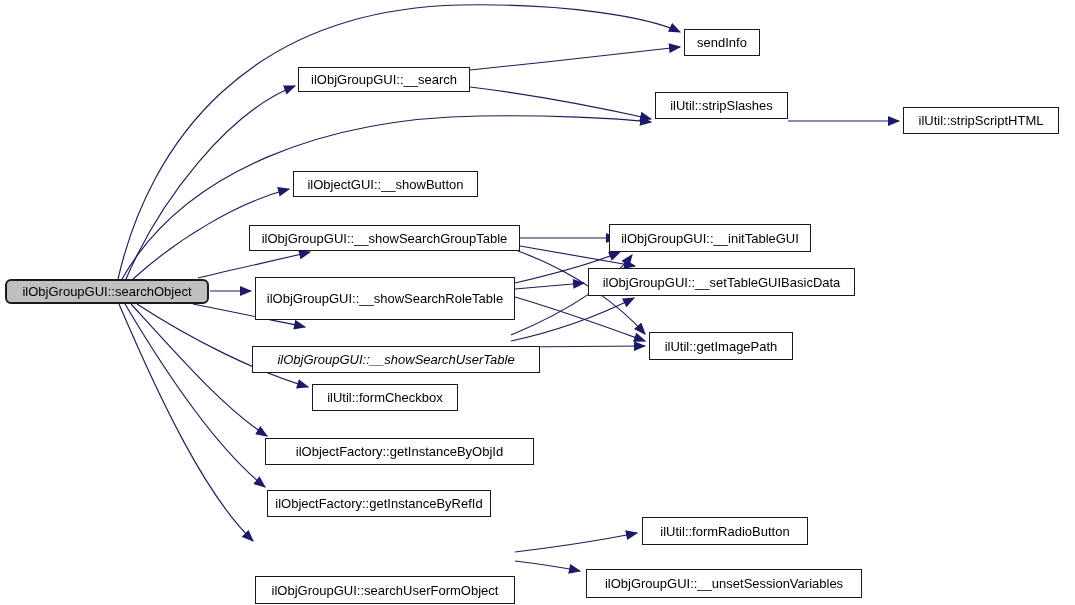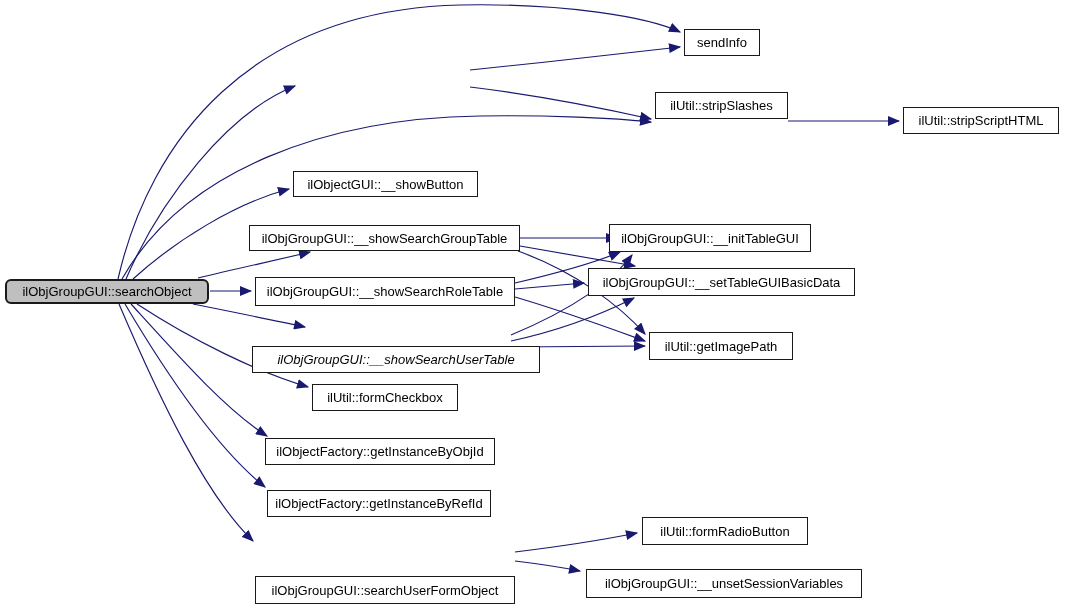--- a/index.html
+++ b/index.html
@@ -76,44 +76,45 @@
       <path d="M515,297 C566,312 612,329 645,341" class="edge" marker-end="url(#arrow)"></path>
       <path d="M511,335 C576,308 614,279 632,255" class="edge" marker-end="url(#arrow)"></path>
       <path d="M511,341 C562,330 602,314 634,298" class="edge" marker-end="url(#arrow)"></path>
       <path d="M511,347 L645,346" class="edge" marker-end="url(#arrow)"></path>
       <path d="M515,552 C556,547 602,540 637,533" class="edge" marker-end="url(#arrow)"></path>
       <path d="M515,561 C540,564 560,567 580,571" class="edge" marker-end="url(#arrow)"></path>
     </svg>
 
   <div class="node highlighted" style="left:5px;top:279px;width:204px;height:25px;">ilObjGroupGUI::searchObject</div>
 
+  <div class="node" style="left:298px;top:67px;width:172px;height:25px;">ilObjGroupGUI::__search</div>
 
   <div class="node" style="left:684px;top:29px;width:76px;height:27px;">sendInfo</div>
 
   <div class="node" style="left:655px;top:92px;width:133px;height:27px;">ilUtil::stripSlashes</div>
 
   <div class="node" style="left:903px;top:107px;width:156px;height:27px;">ilUtil::stripScriptHTML</div>
 
   <div class="node" style="left:293px;top:171px;width:185px;height:26px;">ilObjectGUI::__showButton</div>
 
   <div class="node" style="left:249px;top:225px;width:271px;height:26px;">ilObjGroupGUI::__showSearchGroupTable</div>
 
   <div class="node" style="left:609px;top:224px;width:202px;height:28px;">ilObjGroupGUI::__initTableGUI</div>
 
-  <div class="node" style="left:255px;top:277px;width:260px;height:29px;text-align:center;">ilObjGroupGUI::__showSearchRoleTable</div>
+  <div class="node" style="left:255px;top:277px;width:260px;height:43px;text-align:center;">ilObjGroupGUI::__showSearchRoleTable</div>
 
   <div class="node" style="left:588px;top:268px;width:267px;height:28px;">ilObjGroupGUI::__setTableGUIBasicData</div>
 
   <div class="node" style="left:252px;top:346px;width:288px;height:27px;font-style:italic;">ilObjGroupGUI::__showSearchUserTable</div>
 
   <div class="node" style="left:649px;top:332px;width:144px;height:28px;">ilUtil::getImagePath</div>
 
   <div class="node" style="left:312px;top:384px;width:146px;height:27px;">ilUtil::formCheckbox</div>
 
-  <div class="node" style="left:265px;top:438px;width:230px;height:27px;">ilObjectFactory::getInstanceByObjId</div>
+  <div class="node" style="left:265px;top:438px;width:269px;height:27px;">ilObjectFactory::getInstanceByObjId</div>
 
   <div class="node" style="left:267px;top:490px;width:224px;height:27px;">ilObjectFactory::getInstanceByRefId</div>
 
   <div class="node" style="left:255px;top:576px;width:260px;height:28px;">ilObjGroupGUI::searchUserFormObject</div>
 
   <div class="node" style="left:642px;top:517px;width:166px;height:28px;">ilUtil::formRadioButton</div>
 
   <div class="node" style="left:586px;top:569px;width:276px;height:29px;">ilObjGroupGUI::__unsetSessionVariables</div>
 
 </div>

